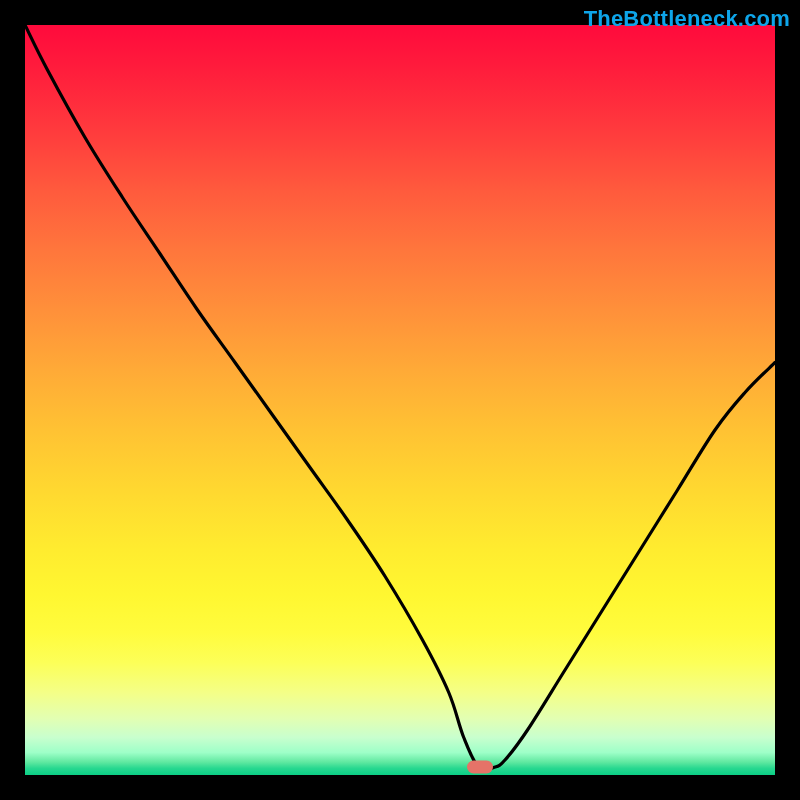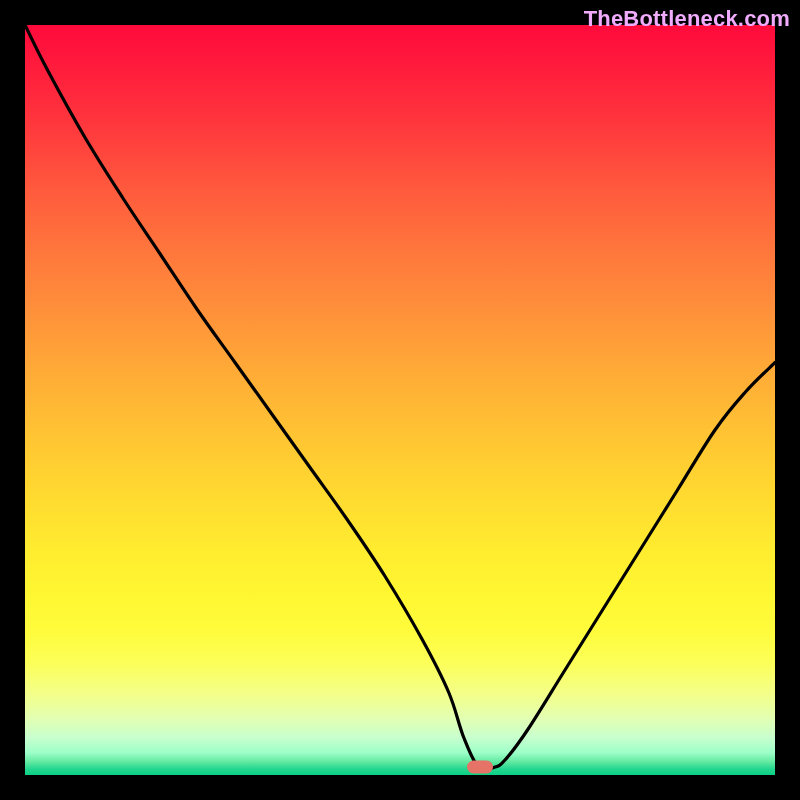--- a/index.html
+++ b/index.html
@@ -14,21 +14,21 @@
   .frame {
     position: relative;
     width: 800px;
     height: 800px;
     background: #000;
   }
   .watermark {
     position: absolute;
     top: 6px;
     right: 10px;
-    color: #f0abfc;
+    color: #0ea5e9;
     font-size: 22px;
     font-weight: 600;
     letter-spacing: 0.2px;
     z-index: 5;
     user-select: none;
   }
   .plot-area {
     position: absolute;
     left: 25px;
     top: 25px;

